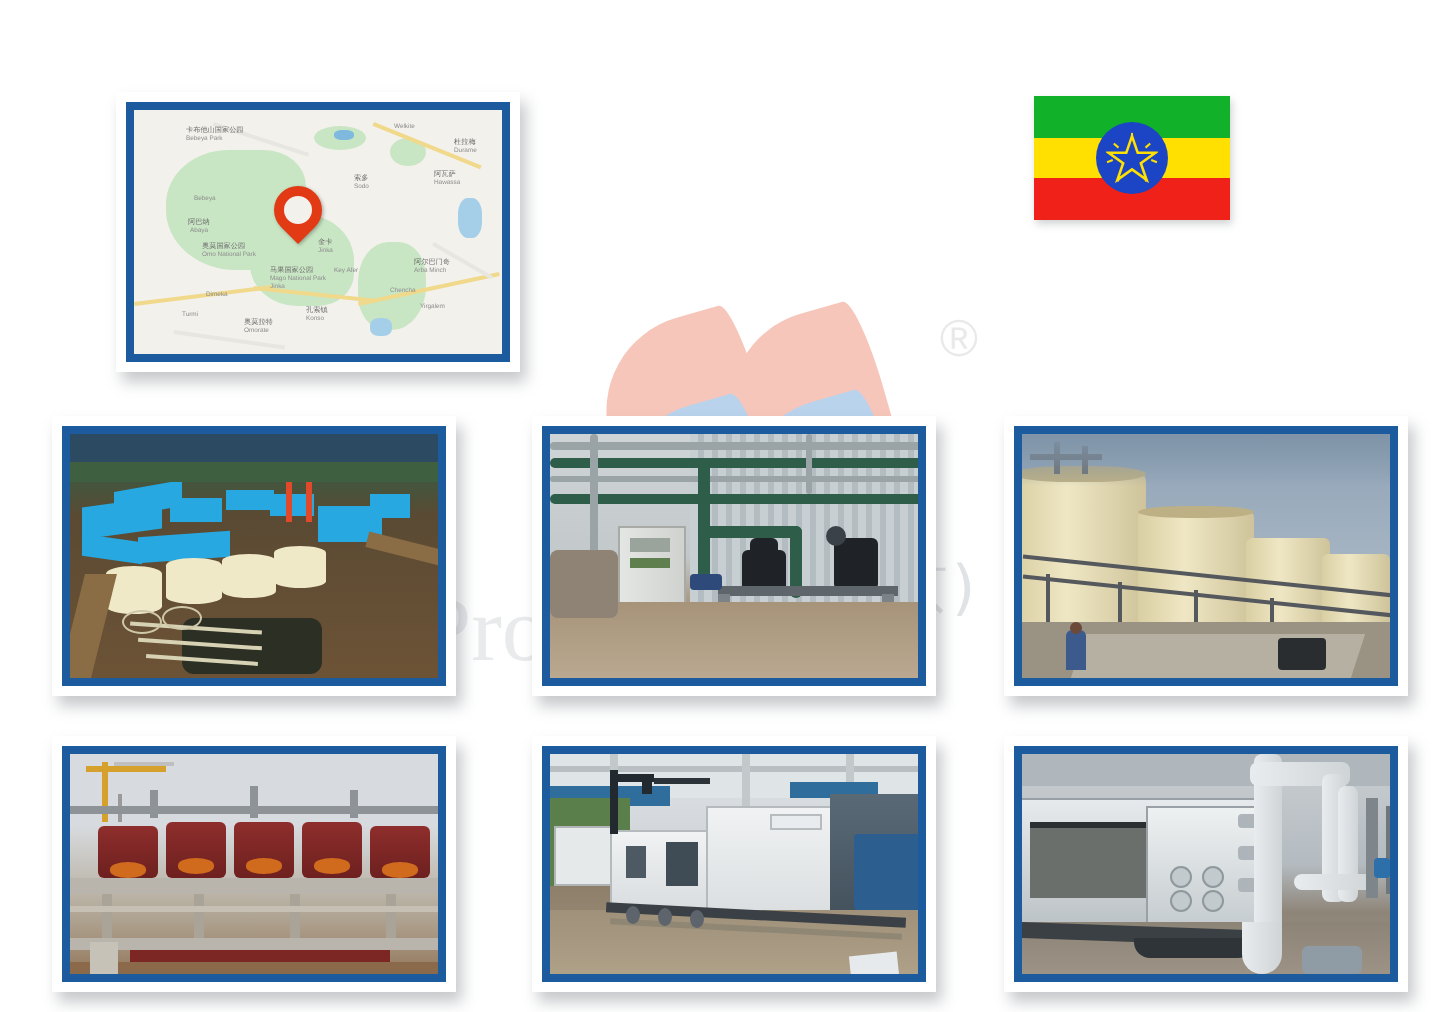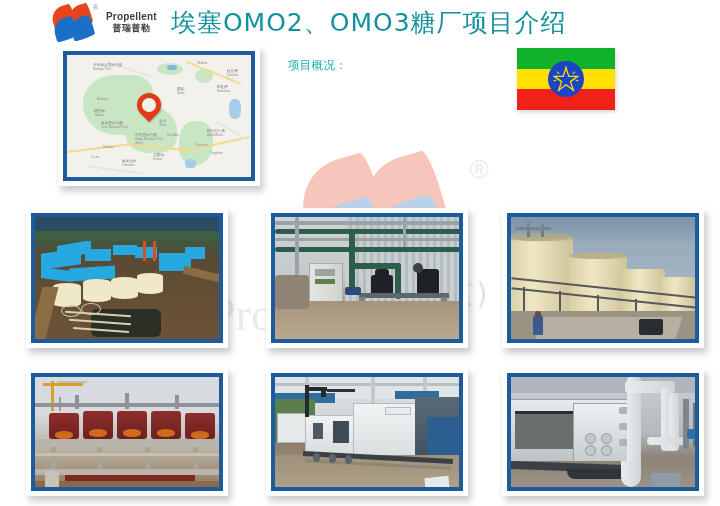--- a/index.html
+++ b/index.html
@@ -177,45 +177,20 @@
         </span>
       <span class="wm-pet" style="left:104px;top:42px;">
           <i style="background:#1b6fc4;"></i>
         </span>
       <span class="wm-r">®</span>
     </div>
     <div class="wm-pro">Pro</div>
     <div class="wm-text">普瑞普勒(北京)</div>
   </div>
 
-  <div class="header">
-
-    <div class="logo-wrap">
-      <span class="pet p1">
-          <i></i>
-        </span>
-      <span class="pet p2">
-          <i></i>
-        </span>
-      <span class="pet p3">
-          <i></i>
-        </span>
-      <span class="pet p4">
-          <i></i>
-        </span>
-      <span class="reg">®</span>
-    </div>
-
-    <div class="brand">
-      <div class="en">Propellent</div>
-      <div class="cn">普瑞普勒</div>
-    </div>
-
-    <div class="title">埃塞OMO2、OMO3糖厂项目介绍</div>
-  </div>
 
   <div class="frame" style="left:58px;top:46px;width:202px;height:140px;">
     <div class="inner">
       <div class="pic map">
 
         <div class="land" style="left:16px;top:20px;width:70px;height:60px;border-radius:45% 30% 40% 50%;"></div>
         <div class="land" style="left:58px;top:52px;width:52px;height:46px;border-radius:40% 50% 35% 45%;"></div>
         <div class="land" style="left:112px;top:66px;width:34px;height:44px;border-radius:45% 40% 50% 40%;"></div>
         <div class="land" style="left:128px;top:14px;width:18px;height:14px;border-radius:50%;"></div>
         <div class="land" style="left:90px;top:8px;width:26px;height:12px;border-radius:50%;"></div>
@@ -262,21 +237,20 @@
         <div class="lbl cn" style="left:160px;top:14px;">杜拉梅</div>
         <div class="lbl" style="left:160px;top:18px;">Durame</div>
         <div class="lbl" style="left:130px;top:6px;">Welkite</div>
 
         <div class="pin"></div>
       </div>
     </div>
   </div>
 
   <div class="info">
-    <div class="line">项目概况：</div>
   </div>
 
   <div class="flag">
     <div class="band g"></div>
     <div class="band y"></div>
     <div class="band r"></div>
     <div class="disc"></div>
     <svg class="star" viewBox="0 0 100 100">
       <polygon points="50,8 61,40 95,40 67,60 78,92 50,72 22,92 33,60 5,40 39,40" fill="none" stroke="#ffe000" stroke-width="5"></polygon>
       <g stroke="#ffe000" stroke-width="4">

